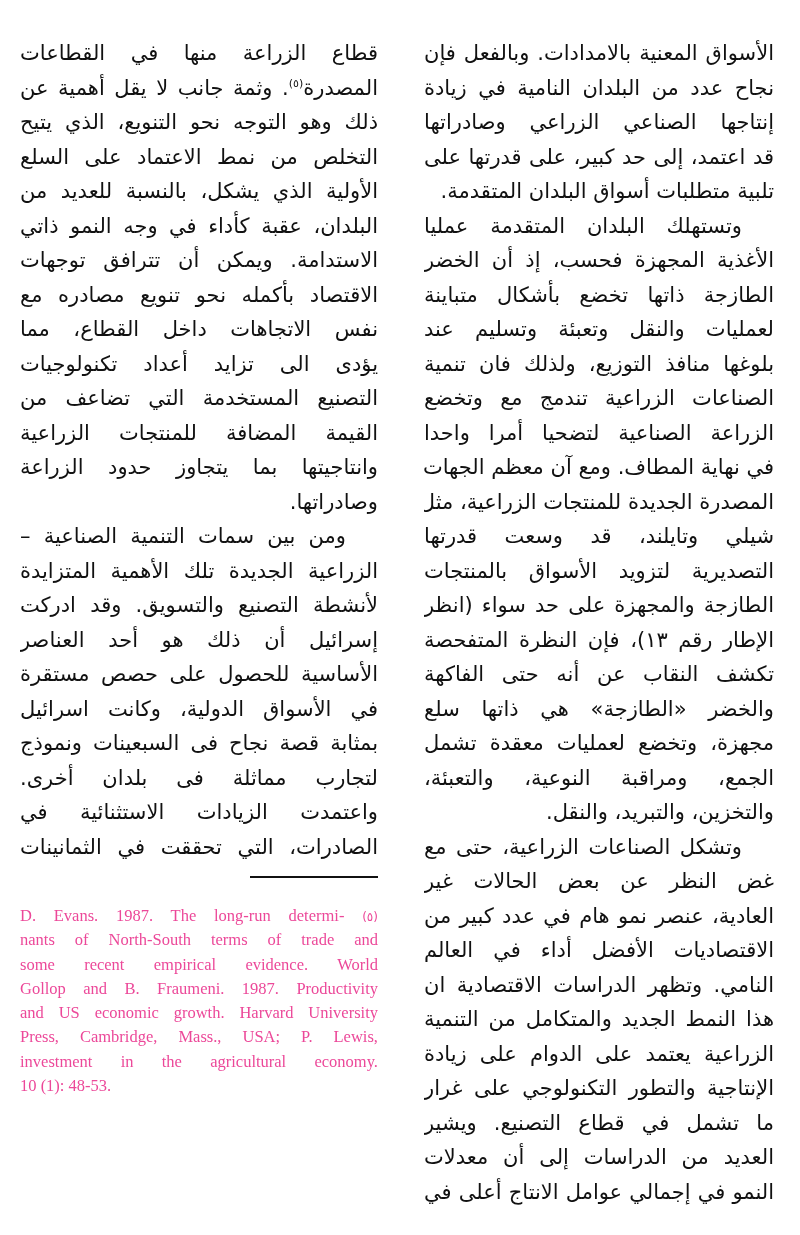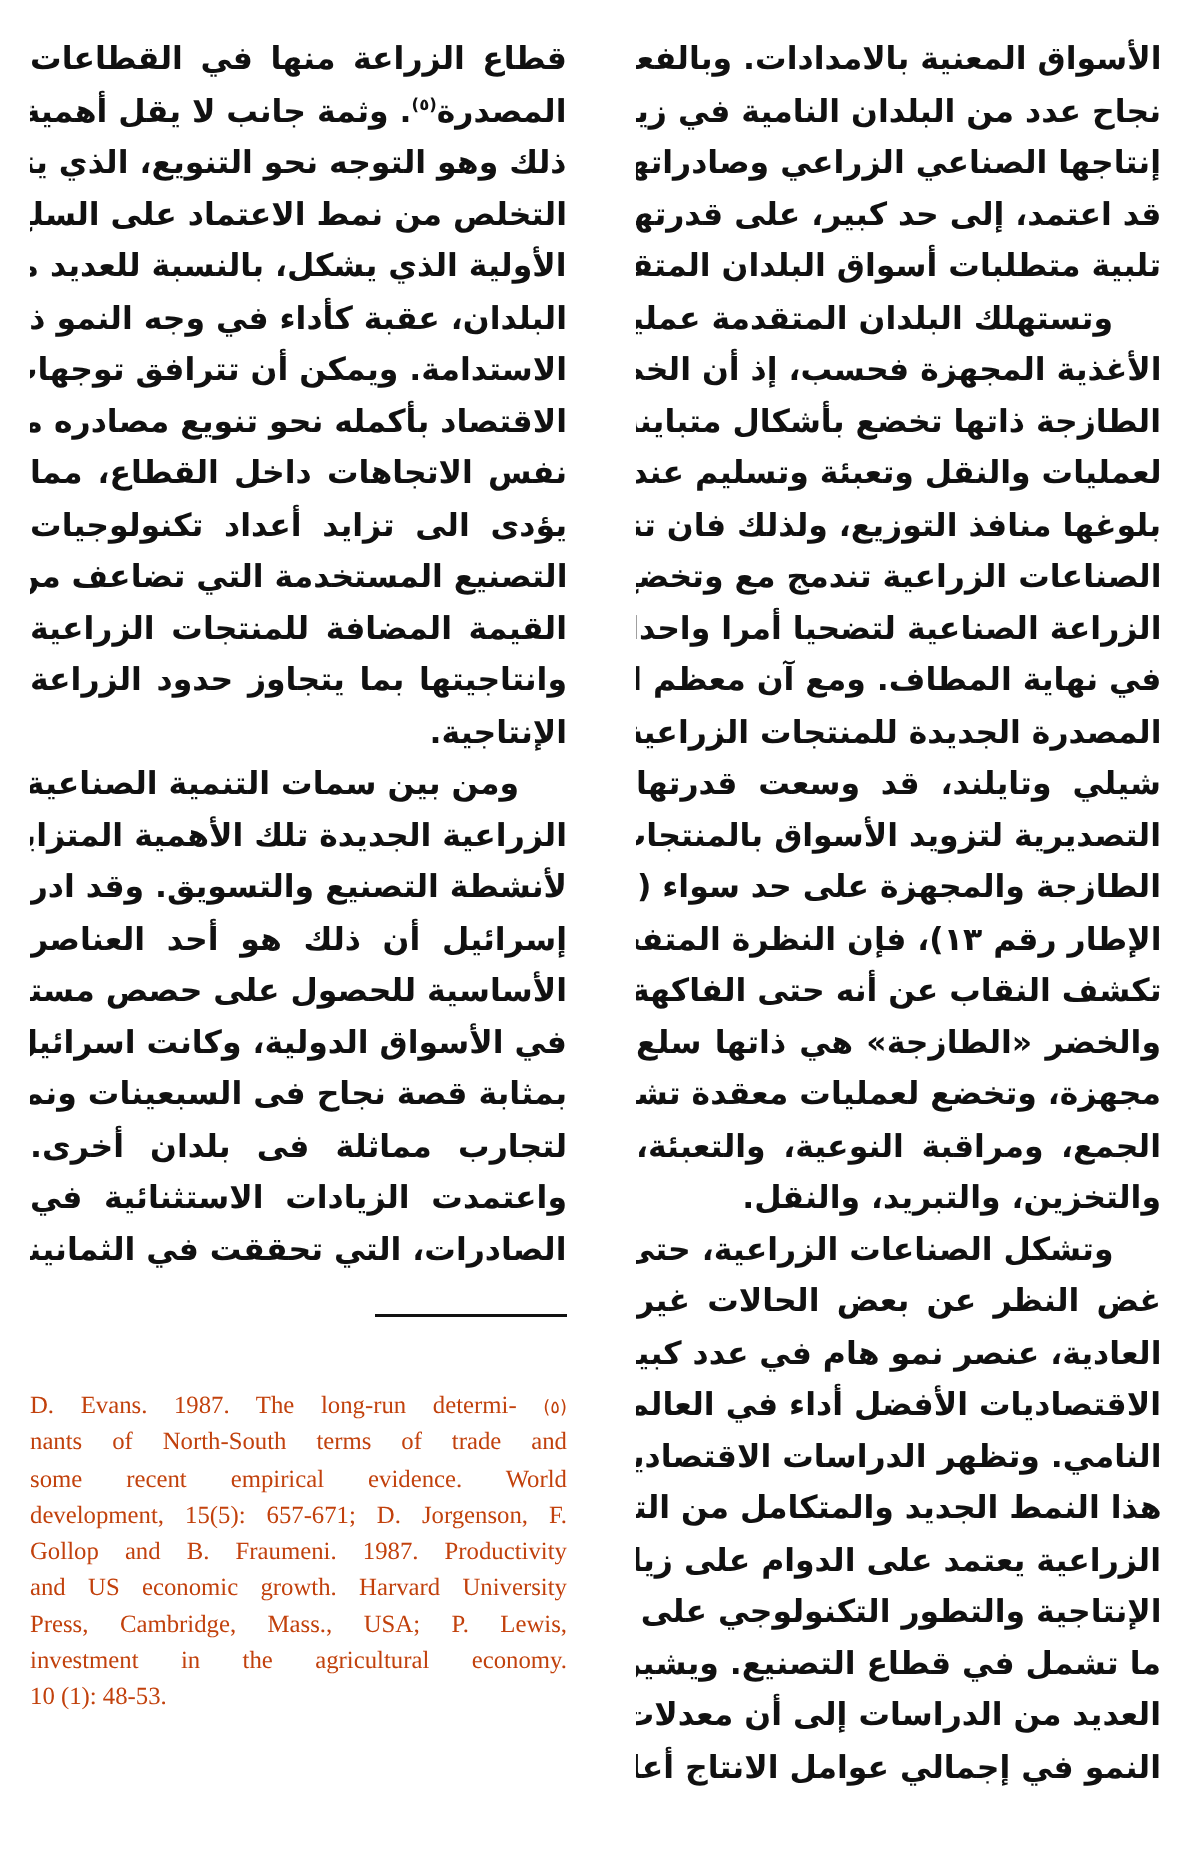--- a/index.html
+++ b/index.html
@@ -1,23 +1,23 @@
 <!DOCTYPE html>
 <html><head>
 <meta charset="utf-8">
 <style>
   html, body { margin: 0; padding: 0; background: #ffffff; }
   body { width: 800px; height: 1235px; position: relative; overflow: hidden; color: #111; }
   .col {
     position: absolute;
-    top: 22px;
+    top: 36px;
     direction: rtl;
     font-family: "DejaVu Sans", sans-serif;
     font-size: 21px;
-    font-weight: bold;
+    font-weight: normal;
     line-height: 34.5px;
   }
   .col-right { left: 424px; width: 350px; }
   .col-left  { left: 20px;  width: 358px; }
   .line {
     display: block;
     white-space: nowrap;
     text-align: justify;
     text-align-last: justify;
     height: 34.5px;
@@ -26,27 +26,27 @@
   .line.last { text-align-last: right; }
   .line.indent { padding-right: 32px; }
   .rule {
     position: absolute;
     left: 250px; top: 876px;
     width: 128px; height: 0;
     border-top: 2px solid #111;
   }
   .footnote {
     position: absolute;
-    left: 20px; top: 925px;
+    left: 20px; top: 904px;
     width: 358px;
     font-family: "Liberation Serif", serif;
     font-size: 16.5px;
     line-height: 24.3px;
     direction: ltr;
-    color: #c2410c;
+    color: #ec4899;
   }
   .fn-line {
     display: block;
     white-space: nowrap;
     text-align: justify;
     text-align-last: justify;
     height: 24.3px;
     overflow: hidden;
   }
   .fn-line.last { text-align-last: left; }
@@ -101,38 +101,37 @@
   <span class="line">التخلص من نمط الاعتماد على السلع</span>
   <span class="line">الأولية الذي يشكل، بالنسبة للعديد من</span>
   <span class="line">البلدان، عقبة كأداء في وجه النمو ذاتي</span>
   <span class="line">الاستدامة. ويمكن أن تترافق توجهات</span>
   <span class="line">الاقتصاد بأكمله نحو تنويع مصادره مع</span>
   <span class="line">نفس الاتجاهات داخل القطاع، مما</span>
   <span class="line">يؤدى الى تزايد أعداد تكنولوجيات</span>
   <span class="line">التصنيع المستخدمة التي تضاعف من</span>
   <span class="line">القيمة المضافة للمنتجات الزراعية</span>
   <span class="line">وانتاجيتها بما يتجاوز حدود الزراعة</span>
-  <span class="line last">الإنتاجية.</span>
+  <span class="line last">وصادراتها.</span>
   <span class="line indent">ومن بين سمات التنمية الصناعية –</span>
   <span class="line">الزراعية الجديدة تلك الأهمية المتزايدة</span>
   <span class="line">لأنشطة التصنيع والتسويق. وقد ادركت</span>
   <span class="line">إسرائيل أن ذلك هو أحد العناصر</span>
   <span class="line">الأساسية للحصول على حصص مستقرة</span>
   <span class="line">في الأسواق الدولية، وكانت اسرائيل</span>
   <span class="line">بمثابة قصة نجاح فى السبعينات ونموذج</span>
   <span class="line">لتجارب مماثلة فى بلدان أخرى.</span>
   <span class="line">واعتمدت الزيادات الاستثنائية في</span>
   <span class="line">الصادرات، التي تحققت في الثمانينات</span>
 </div>
 
 <div class="rule"></div>
 
 <div class="footnote">
   <span class="fn-line"><span>D. Evans. 1987. The long-run determi-</span> <span class="fnmark">(٥)</span></span>
   <span class="fn-line">nants of North-South terms of trade and</span>
   <span class="fn-line"><span>some recent empirical evidence. </span><span class="it">World</span></span>
-  <span class="fn-line"><span class="it">development</span><span>, 15(5): 657-671; D. Jorgenson, F.</span></span>
   <span class="fn-line"><span>Gollop and B. Fraumeni. 1987. </span><span class="it">Productivity</span></span>
   <span class="fn-line"><span class="it">and US economic growth.</span><span> Harvard University</span></span>
   <span class="fn-line">Press, Cambridge, Mass., USA; P. Lewis,</span>
   <span class="fn-line">investment in the agricultural economy.</span>
   <span class="fn-line last">10 (1): 48-53.</span>
 </div>
 
 </body></html>

